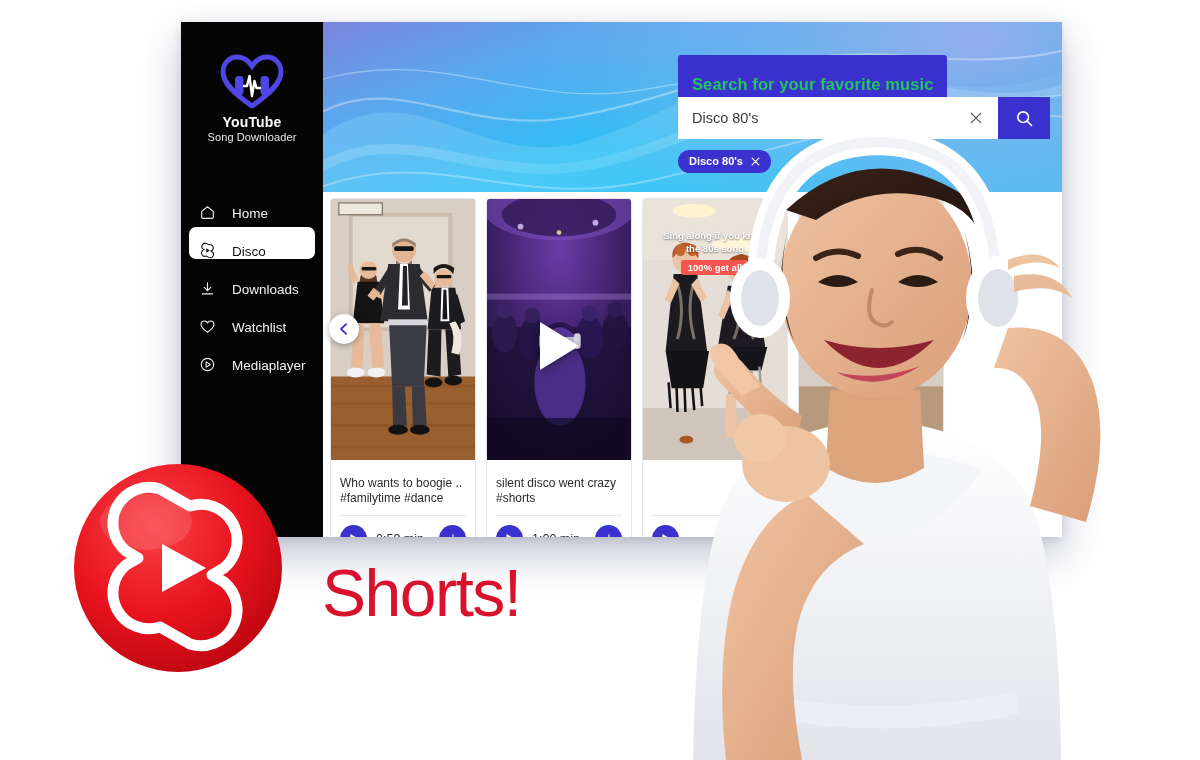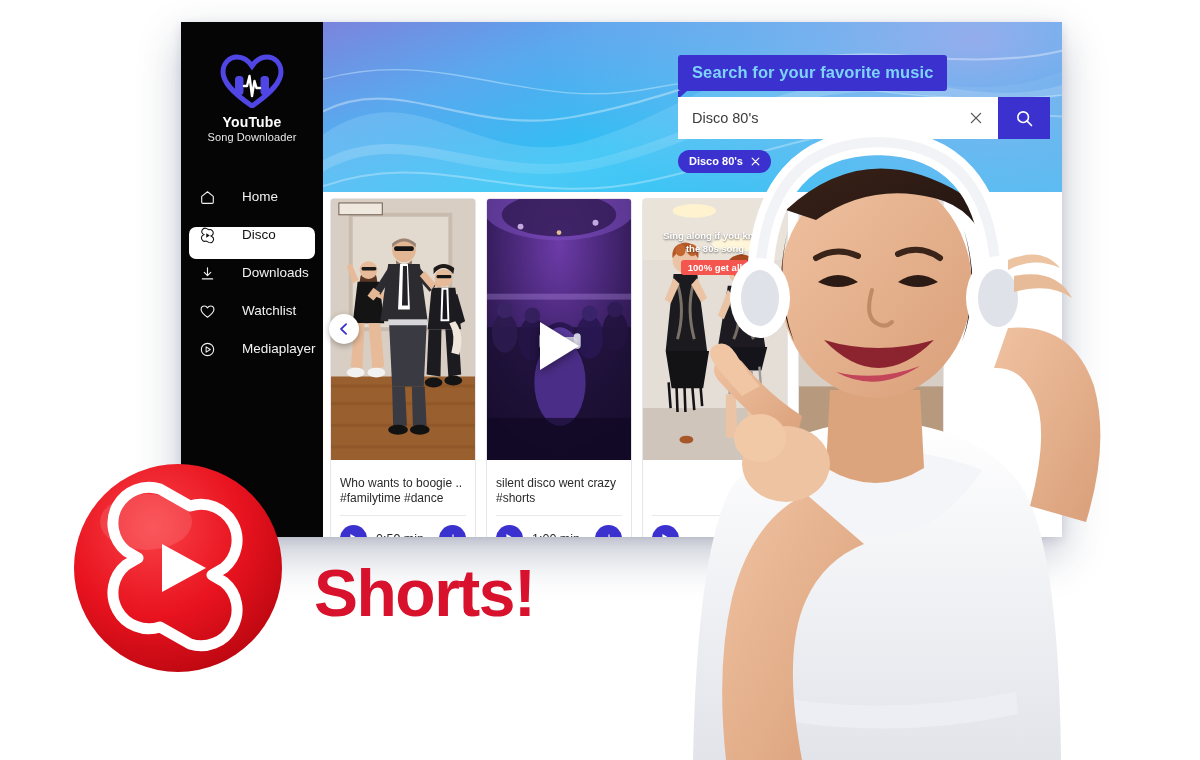--- a/index.html
+++ b/index.html
@@ -28,21 +28,21 @@
     background:#050505;
     z-index:6;
   }
   .brand{ padding-top:32px; text-align:center; }
   .brand-logo{ width:64px; height:54px; margin:0 auto 6px; display:block; }
   .brand-title{ color:#fff; font-size:14px; font-weight:bold; letter-spacing:.2px; }
   .brand-sub{ color:#e8e8e8; font-size:11px; margin-top:1px; letter-spacing:.1px; }
 
   #nav{ margin-top:46px; padding:0 8px; }
   .nav-item{
-    display:flex; align-items:flex-start; gap:26px;
+    display:flex; align-items:flex-end; gap:16px;
     height:32px; padding:0 10px; margin-bottom:6px;
     border-radius:7px; cursor:pointer;
   }
   .nav-item .nav-ico{ width:17px; height:17px; flex:0 0 17px; display:block; }
   .nav-label{ color:#f2f2f2; font-size:13.5px; white-space:nowrap; }
   .nav-item.active{ background:#ffffff; }
   .nav-item.active .nav-label{ color:#101010; }
 
   
   #hero{
@@ -50,23 +50,23 @@
     width:739px; height:170px;
     background:
       radial-gradient(700px 360px at 88% 10%, rgba(168,170,235,.85), rgba(168,170,235,0) 62%),
       linear-gradient(160deg,#7b84dd 0%, #5aa8ee 24%, #2fc0f4 52%, #15b8f2 74%, #2cb5f0 100%);
     overflow:hidden;
   }
   #hero .waves{ position:absolute; inset:0; width:100%; height:100%; }
 
   .search-tag{
     position:absolute; left:355px; top:33px;
-    background:#3b31cf; color:#7dd3fc;
+    background:#3b31cf; color:#22c55e;
     font-size:16.5px; font-weight:bold;
-    padding:8px 14px 9px; border-radius:3px;
+    padding:20px 14px 9px; border-radius:3px;
     z-index:3; letter-spacing:.1px;
   }
   .search-tag:after{
     content:""; position:absolute; left:0; bottom:-8px;
     border-width:8px 9px 0 0; border-style:solid;
     border-color:#3b31cf transparent transparent transparent;
   }
   .search-row{
     position:absolute; left:355px; top:75px;
     width:372px; height:42px; display:flex; z-index:3;
@@ -146,22 +146,22 @@
     position:absolute; left:610px; top:90px;
     width:560px; height:670px; z-index:40; pointer-events:none;
   }
 
   
   #shorts-badge{
     position:absolute; left:72px; top:462px;
     width:212px; height:212px; z-index:50;
   }
   #shorts-word{
-    position:absolute; left:314px; top:560px; z-index:50;
-    font-size:66px; font-weight:bold; color:#d8112d;
+    position:absolute; left:322px; top:560px; z-index:50;
+    font-size:66px; font-weight:normal; color:#d8112d;
     letter-spacing:-1.5px; line-height:1;
   }
 </style>
 </head>
 <body>
 
 <div id="app-window">
 
   <aside id="sidebar">
 

